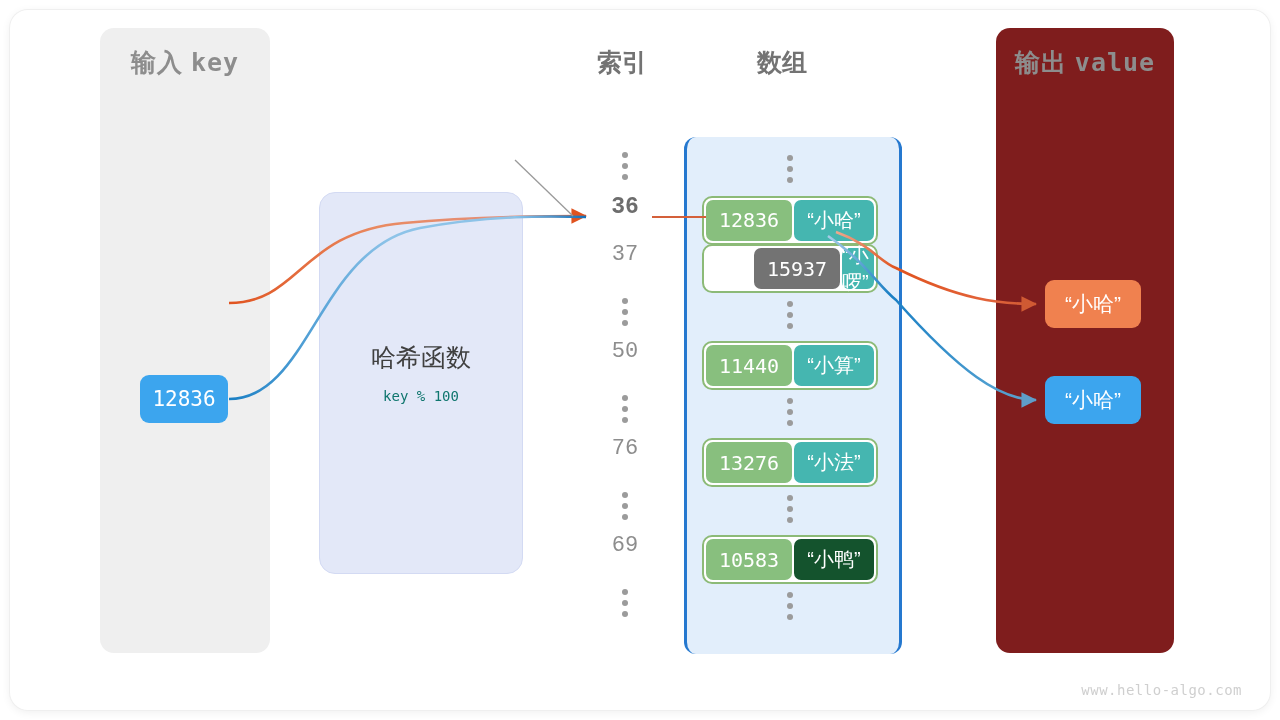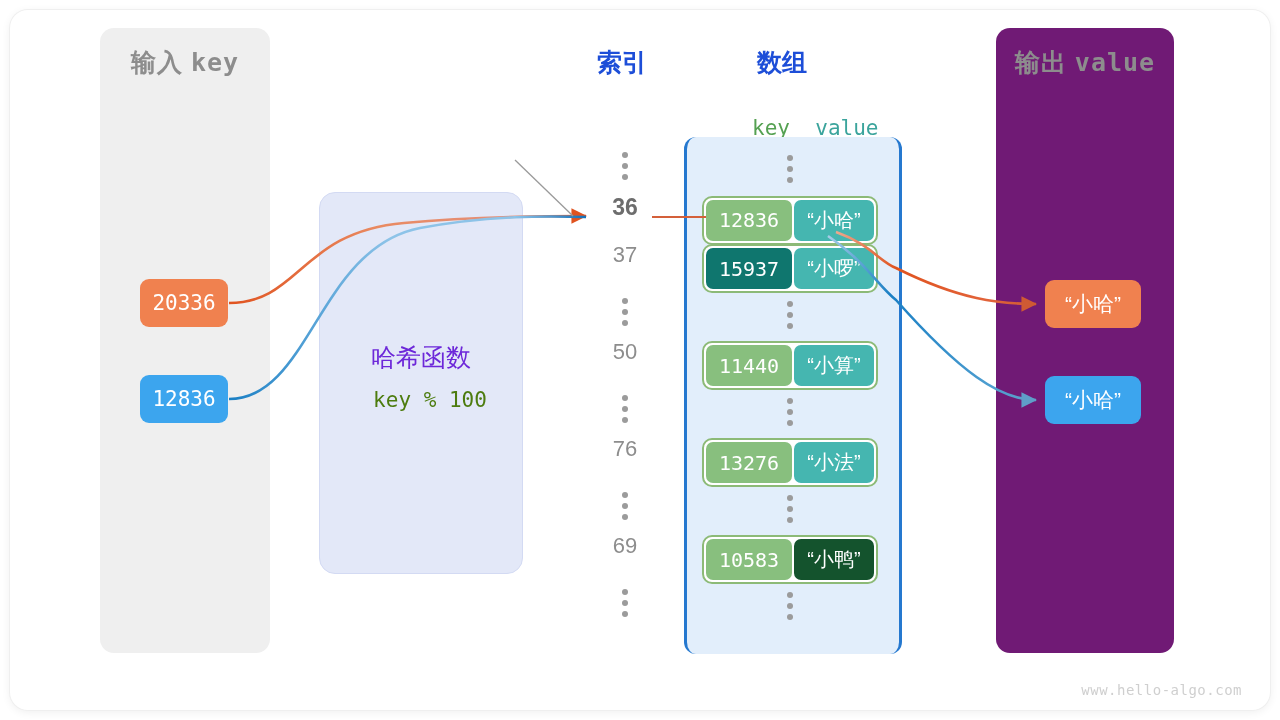--- a/index.html
+++ b/index.html
@@ -41,21 +41,21 @@
     letter-spacing:1px;
     white-space:nowrap;
   }
   .panel-title .mono{ font-family:"DejaVu Sans Mono","Liberation Mono",monospace; }
 
   
   .col-head{
     position:absolute;
     font-size:25px;
     font-weight:bold;
-    color:#1d4ed8;
+    color:#737373;
     white-space:nowrap;
   }
   #head-index{ left:597px; top:46px; }
   #head-array{ left:757px; top:46px;text-align:right; }
   #head-kv{
     position:absolute;
     left:684px; top:92px;
     width:212px;
     text-align:center;
     font-family:"DejaVu Sans Mono","Liberation Mono",monospace;
@@ -72,32 +72,31 @@
     width:202px; height:380px;
     background:#e3e8f8;
     border:1px solid #d3daf3;
     border-radius:16px;
   }
   #hash-name{
     position:absolute;
     left:0;top:148px;width:100%;
     text-align:center;
     font-size:25px;
-    color:#6d28d9;
+    color:#404040;
     font-weight:normal;
   }
   #hash-expr{
     position:absolute;
     left:0;top:195px;width:100%;
     text-align:center;
     font-family:"DejaVu Sans Mono","Liberation Mono",monospace;
-    font-size:21px;
-    color:#4d7c0f;
+    font-size:14px;
+    color:#0f766e;
     white-space:pre;
-    padding-left:9px;
   }
 
   
   .keypill{
     position:absolute;
     width:88px;height:48px;
     border-radius:9px;
     color:#ffffff;
     font-family:"DejaVu Sans Mono","Liberation Mono",monospace;
     font-size:21px;
@@ -135,21 +134,21 @@
   
   #indexcol{
     position:absolute;
     left:580px; top:140px;
     width:90px; height:510px;
   }
   .idx{
     position:absolute;
     width:90px;
     text-align:center;
-    font-family:Liberation Sans, sans-serif;
+    font-family:Liberation Mono, monospace;
     font-size:22px;
     color:#8d8d8d;
   }
   .idx.hl{ color:#6d6d6d; font-weight:bold; font-size:23px; }
 
   
   #arraybox{
     position:absolute;
     left:684px; top:137px;
     width:212px; height:517px;
@@ -223,39 +222,35 @@
 <div id="stage">
   <div id="card"></div>
 
   <div class="panel" id="panel-in" style="background: rgb(239, 239, 239);">
     <div class="panel-title">
       <span>输入</span>
       <span class="mono">key</span>
     </div>
   </div>
 
-  <div class="panel" id="panel-out" style="background: #701a75;">
+  <div class="panel" id="panel-out" style="background: #7f1d1d;">
     <div class="panel-title">
       <span>输出</span>
       <span class="mono">value</span>
     </div>
   </div>
 
   <div class="col-head" id="head-index">索引</div>
   <div class="col-head" id="head-array">数组</div>
-  <div id="head-kv">
-    <span class="k">key</span><span>  </span><span class="v">value</span>
-  </div>
 
   <div id="hashbox" style="background: rgb(227, 232, 248);">
     <div id="hash-name">哈希函数</div>
     <div id="hash-expr">key % 100</div>
   </div>
 
-  <div class="keypill" id="key-0" style="background: rgb(240, 129, 79);">20336</div>
   <div class="keypill" id="key-1" style="background: rgb(60, 165, 238);">12836</div>
 
   <div class="valpill" id="out-0" style="background: rgb(240, 129, 79);">“小哈”</div>
   <div class="valpill" id="out-1" style="background: rgb(60, 165, 238);">“小哈”</div>
 
 
   <div id="indexcol">
       <div class="vdots" style="left: 41px; top: 12px;">
         <i></i>
         <i></i>
@@ -293,21 +288,21 @@
       <div class="vdots" style="left: 786px; top: 155px;">
         <i></i>
         <i></i>
         <i></i>
       </div>
       <div class="cell" style="top: 195.5px;">
         <div class="k" style="background: rgb(136, 191, 126);">12836</div>
         <div class="v" style="background: rgb(69, 182, 176);">“小哈”</div>
       </div>
       <div class="cell" style="top: 244px;">
-        <div class="k" style="background: #0f766e;">15937</div>
+        <div class="k" style="background: #737373; margin-left: 48px;">15937</div>
         <div class="v" style="background: rgb(69, 182, 176);">“小啰”</div>
       </div>
       <div class="vdots" style="left: 786px; top: 300.5px;">
         <i></i>
         <i></i>
         <i></i>
       </div>
       <div class="cell" style="top: 341px;">
         <div class="k" style="background: rgb(136, 191, 126);">11440</div>
         <div class="v" style="background: rgb(69, 182, 176);">“小算”</div>

